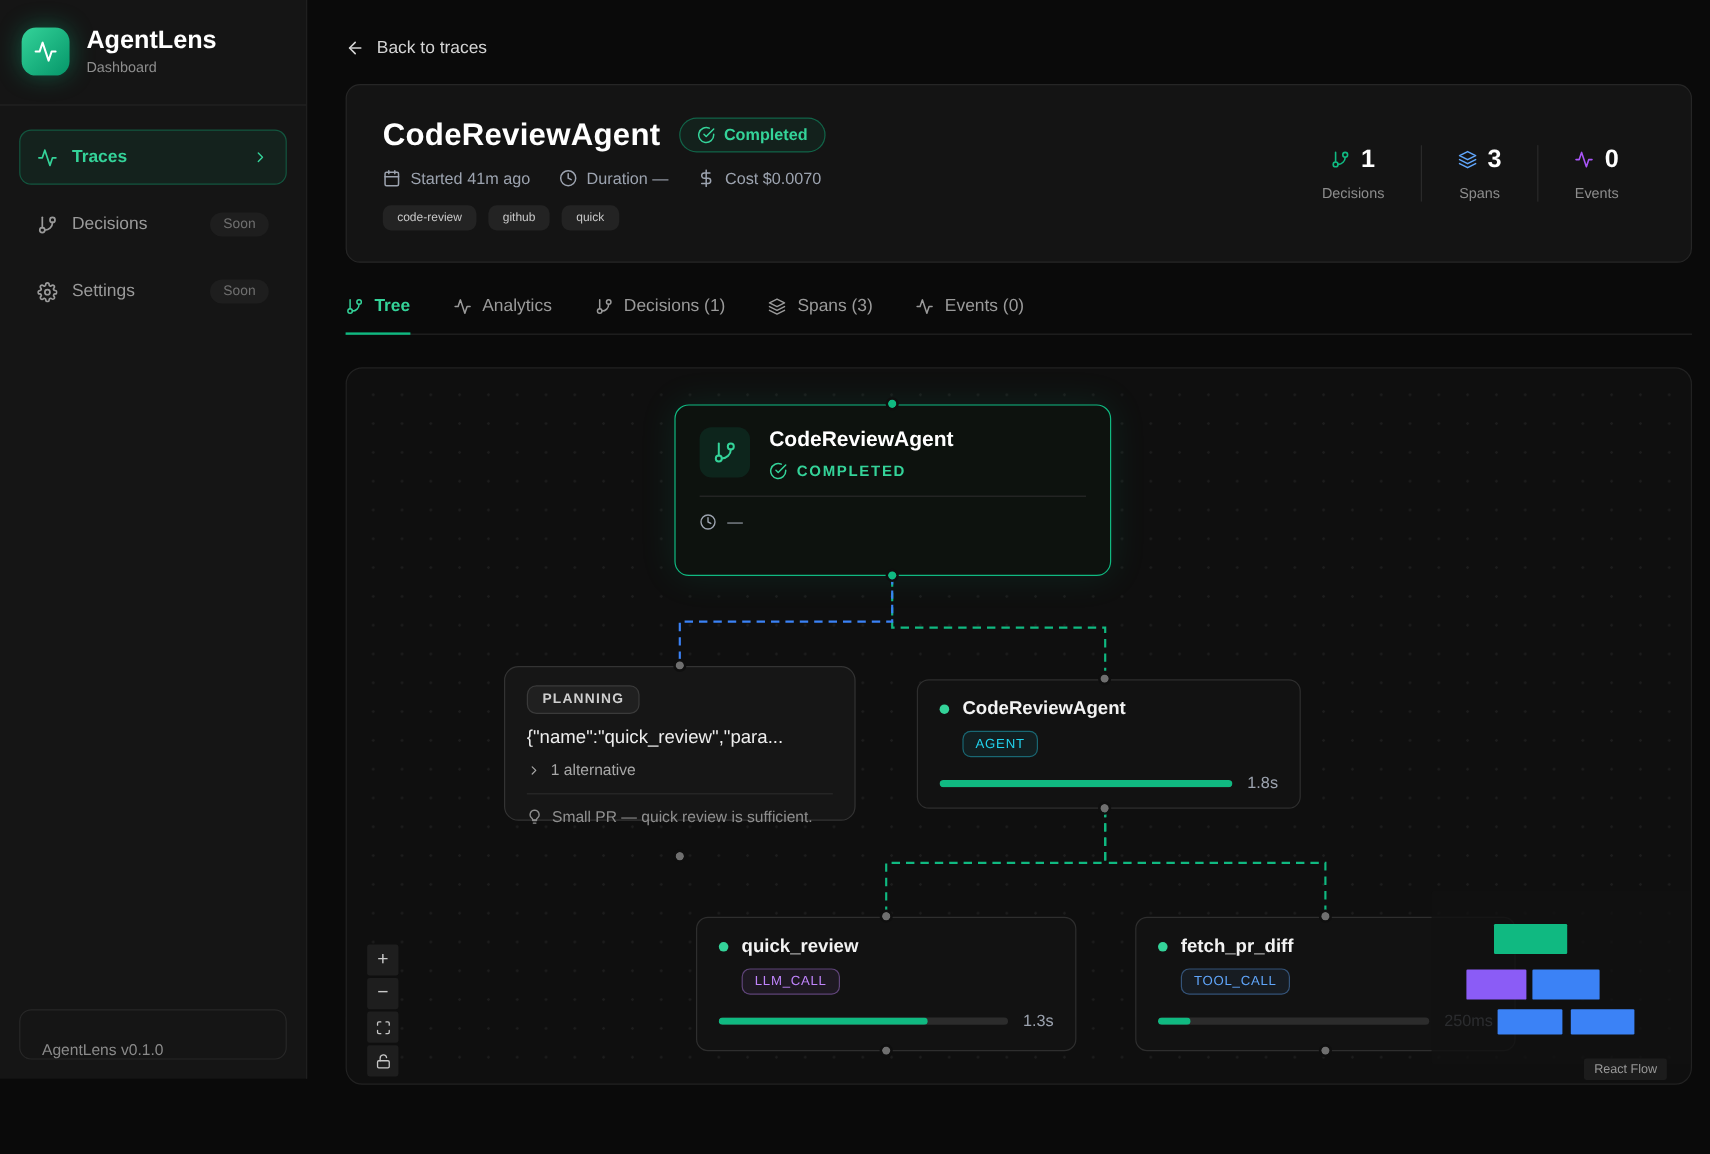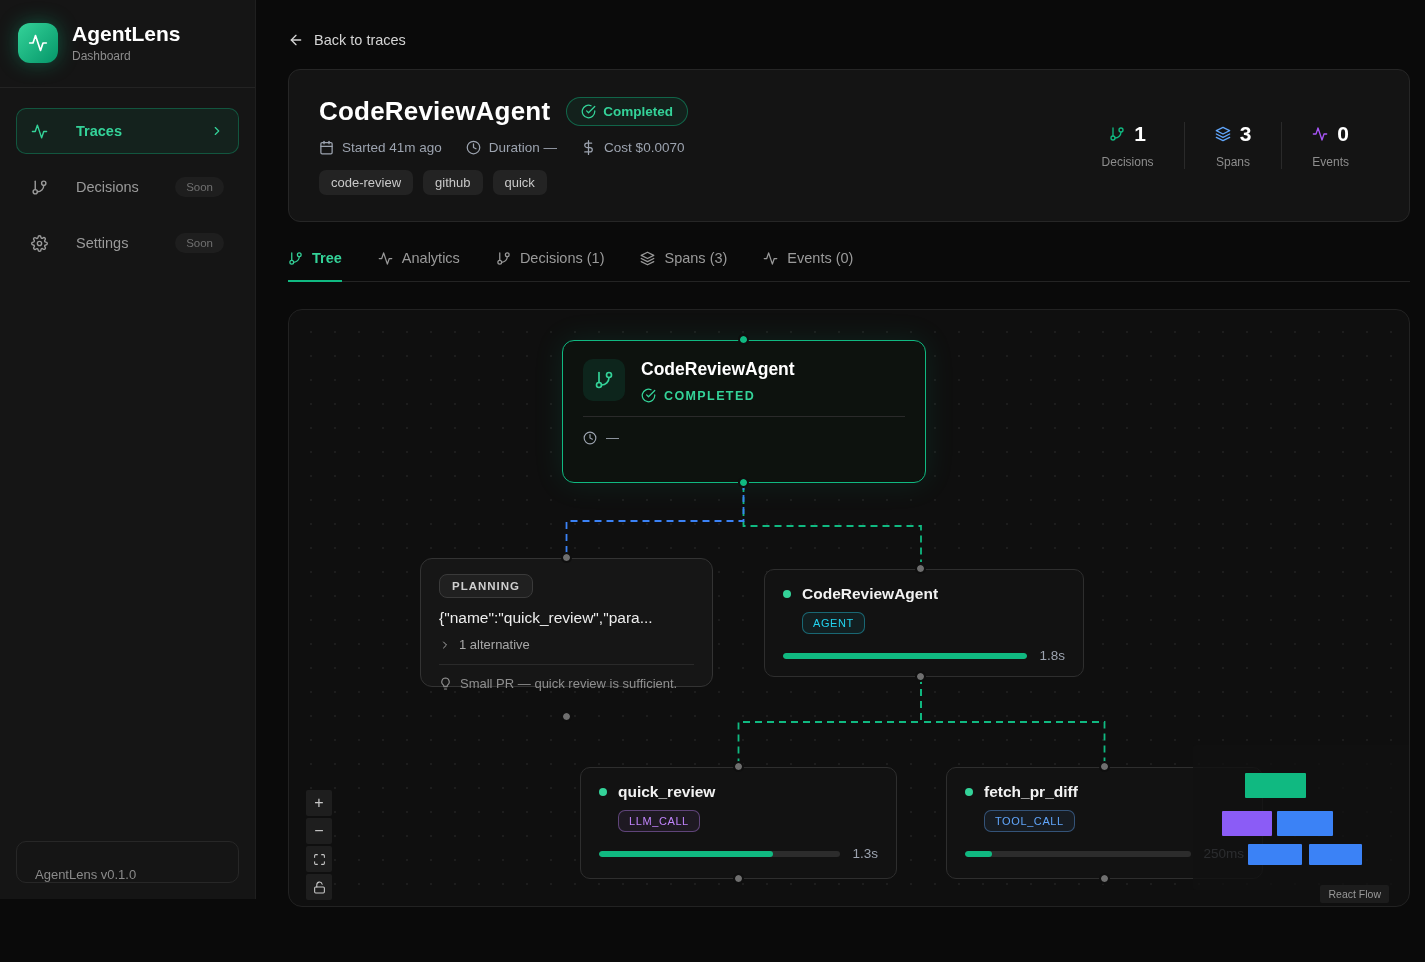--- a/index.html
+++ b/index.html
@@ -11,38 +11,38 @@
   svg.ic { display:block; fill:none; stroke:currentColor; stroke-width:2; stroke-linecap:round; stroke-linejoin:round; }
 
   
   .sidebar { position:absolute; left:0; top:0; width:256px; height:899px; background:#151515; border-right:1px solid #1f1f1f; }
   .brand { display:flex; align-items:center; gap:14px; padding:22px 18px 24px; }
   .logo { width:40px; height:40px; border-radius:12px; background:linear-gradient(135deg,#34d399,#059669); box-shadow:0 0 20px rgba(16,185,129,.4); display:grid; place-items:center; color:#fff; }
   .brand-name { font-size:21px; font-weight:700; color:#fff; }
   .brand-sub { font-size:12px; color:#8d8d8d; margin-top:3px; }
   .side-divider { height:1px; background:#232323; }
   .nav { padding:20px 16px; }
-  .nav-item { display:flex; align-items:center; gap:28px; height:46px; padding:0 14px; border-radius:10px; margin-bottom:10px; font-size:14.5px; color:#9a9a9a; cursor:pointer; border:1px solid transparent; }
+  .nav-item { display:flex; align-items:center; gap:12px; height:46px; padding:0 14px; border-radius:10px; margin-bottom:10px; font-size:14.5px; color:#9a9a9a; cursor:pointer; border:1px solid transparent; }
   .nav-item.active { background:rgba(16,185,129,.08); border:1px solid rgba(16,185,129,.35); color:#34d399; font-weight:600; }
   .nav-chevron { margin-left:auto; display:flex; }
   .soon-badge { margin-left:auto; background:#1e1e1e; color:#6f6f6f; font-size:11.5px; padding:4px 11px; border-radius:999px; }
   .side-footer { position:absolute; left:16px; right:16px; bottom:16px; height:42px; border:1px solid #272727; border-radius:10px; display:flex; align-items:flex-end; padding:0 18px; font-size:13px; color:#8a8a8a; }
 
   
   .main { margin-left:256px; padding:0 15px 0 32px; }
   .back-link { display:inline-flex; align-items:center; gap:10px; margin-top:32px; color:#d4d4d4; font-size:14.5px; cursor:pointer; }
 
   .trace-card { margin-top:17px; background:#141414; border:1px solid #262626; border-radius:12px; padding:26px 30px; display:flex; justify-content:space-between; align-items:center; }
   .title-row { display:flex; align-items:center; gap:16px; }
   .trace-title { font-size:26px; font-weight:700; color:#fff; letter-spacing:.2px; }
   .status-pill { display:inline-flex; align-items:center; gap:7px; background:rgba(16,185,129,.08); border:1px solid rgba(16,185,129,.45); color:#34d399; font-size:13.5px; font-weight:600; padding:6px 14px; border-radius:999px; }
   .meta-row { display:flex; align-items:center; gap:24px; margin-top:13px; color:#9ca3af; font-size:13.5px; }
   .meta-item { display:inline-flex; align-items:center; gap:8px; }
   .tag-row { display:flex; gap:10px; margin-top:15px; }
-  .tag { background:#232323; color:#c9c9c9; font-size:13px; padding:5px 12px; border-radius:7px; }
+  .tag { background:#232323; color:#c9c9c9; font-size:10px; padding:5px 12px; border-radius:7px; }
   .stats { display:flex; align-items:center; }
   .stat { padding:0 30px; text-align:center; }
   .stat + .stat { border-left:1px solid #2a2a2a; }
   .stat-top { display:flex; align-items:center; justify-content:center; gap:9px; }
   .stat-value { font-size:21px; font-weight:700; color:#fff; }
   .stat-label { font-size:12px; color:#8d8d8d; margin-top:9px; }
   .c-green { color:#10b981; } .c-blue { color:#60a5fa; } .c-purple { color:#a855f7; }
 
   
   .tabs { display:flex; gap:36px; margin-top:28px; border-bottom:1px solid #242424; }

